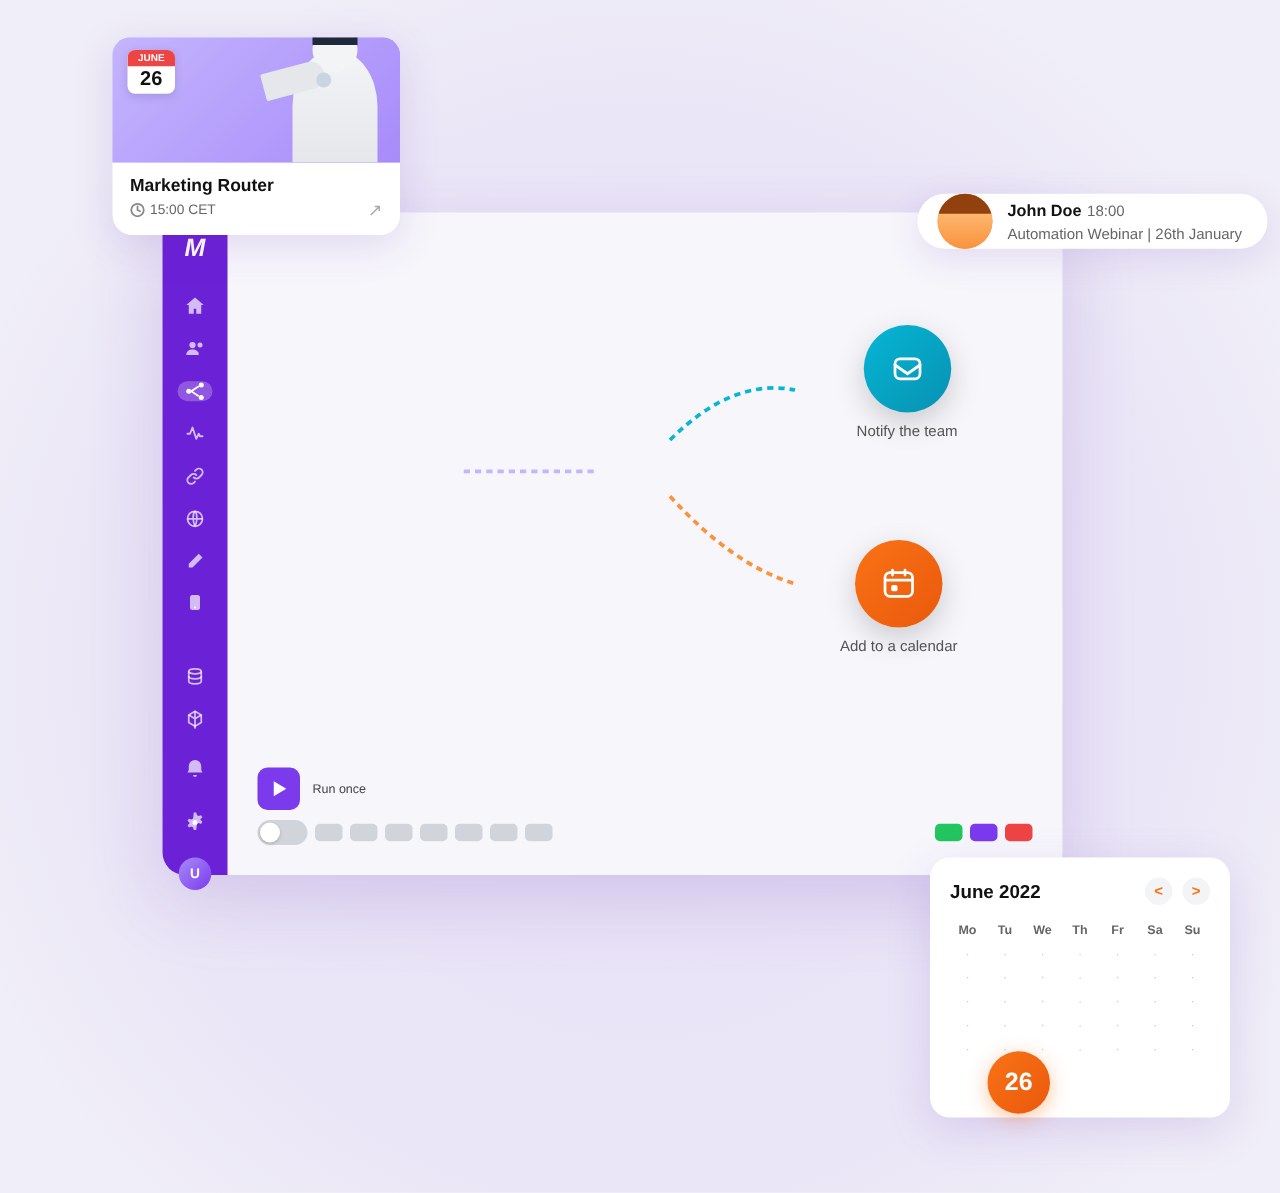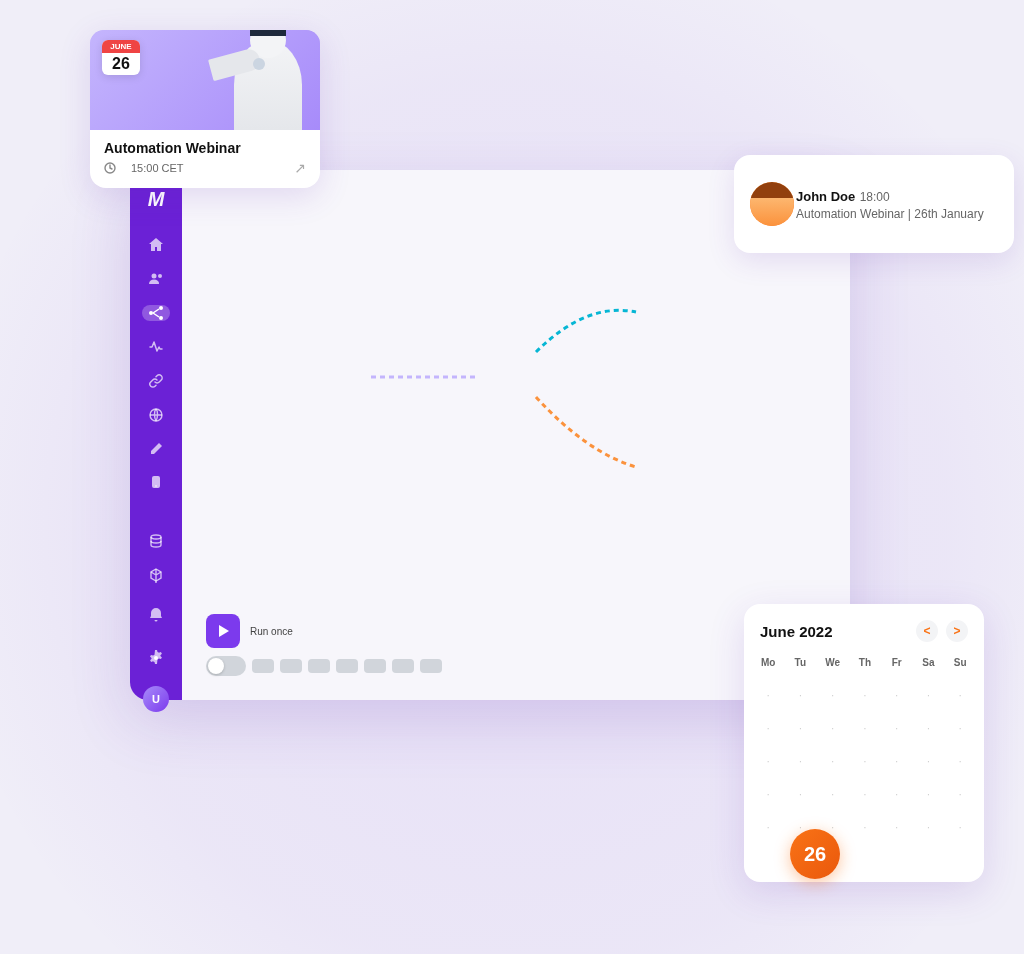--- a/index.html
+++ b/index.html
@@ -300,40 +300,40 @@
     .webinar-footer {
       display: flex;
       align-items: center;
       justify-content: space-between;
     }
     .webinar-time {
       font-size: 11px;
       color: #666;
       display: flex;
       align-items: flex-end;
-      gap: 15px;
+      gap: 4px;
     }
     .webinar-share {
       color: #aaa;
       font-size: 14px;
     }
 
     
     .notification-card {
       position: absolute;
       top: 155px;
       right: 10px;
       width: 280px;
       background: white;
-      border-radius: 16px;
+      border-radius: 26px;
       box-shadow: 0 8px 28px rgba(100,50,180,0.13);
-      padding: 27px 16px;
-      display: flex;
-      align-items: center;
-      gap: 2px;
+      padding: 0 16px;
+      display: flex;
+      align-items: center;
+      gap: 12px;
       z-index: 10;
     }
     .avatar {
       width: 44px;
       height: 44px;
       border-radius: 50%;
       background: linear-gradient(135deg, #fb923c, #f97316);
       display: flex;
       align-items: center;
       justify-content: center;
@@ -410,21 +410,21 @@
       justify-content: center;
       background: #f3f4f6;
       cursor: pointer;
       font-size: 12px;
       color: #f97316;
       font-weight: 700;
     }
     .cal-grid {
       display: grid;
       grid-template-columns: repeat(7, 1fr);
-      gap: 16px;
+      gap: 2px;
     }
     .cal-cell {
       text-align: center;
       font-size: 10px;
       padding: 3px 1px;
       color: #999;
     }
     .cal-cell.header {
       font-weight: 700;
       color: #666;
@@ -557,21 +557,41 @@
 
           <line x1="165" y1="155" x2="270" y2="155" stroke="#c4b5fd" stroke-width="3" stroke-dasharray="5,4"></line>
 
           <path d="M330,130 Q380,80 430,90" stroke="#06b6d4" stroke-width="3" stroke-dasharray="5,4" fill="none"></path>
 
           <path d="M330,175 Q380,230 430,245" stroke="#fb923c" stroke-width="3" stroke-dasharray="5,4" fill="none"></path>
         </svg>
 
 
 
-
+        <div class="node notify-node" style="position:absolute;right:60px;top:60px;">
+          <div class="node-circle">
+            <svg width="32" height="32" viewBox="0 0 32 32" fill="none">
+              <rect x="6" y="8" width="20" height="16" rx="4" stroke="white" stroke-width="2.2"></rect>
+              <path d="M6 13l10 7 10-7" stroke="white" stroke-width="2.2" stroke-linecap="round"></path>
+            </svg>
+          </div>
+          <span class="node-label">Notify the team</span>
+        </div>
+
+        <div class="node calendar-node" style="position:absolute;right:60px;bottom:80px;">
+          <div class="node-circle">
+            <svg width="32" height="32" viewBox="0 0 32 32" fill="none">
+              <rect x="5" y="7" width="22" height="19" rx="4" stroke="white" stroke-width="2.2"></rect>
+              <path d="M5 13h22" stroke="white" stroke-width="2.2"></path>
+              <path d="M11 5v4M21 5v4" stroke="white" stroke-width="2.2" stroke-linecap="round"></path>
+              <rect x="10" y="17" width="5" height="5" rx="1.5" fill="white"></rect>
+            </svg>
+          </div>
+          <span class="node-label">Add to a calendar</span>
+        </div>
 
       </div>
     </div>
 
     <div class="run-once-bar">
       <div class="run-btn">
         <svg width="14" height="14" viewBox="0 0 14 14" fill="white">
             <polygon points="3,1 13,7 3,13"></polygon>
           </svg>
       </div>
@@ -610,21 +630,21 @@
 
     <div style="position:absolute;right:60px;bottom:55px;width:50px;height:22px;background:#e5e7eb;border-radius:2px 14px 14px 2px;transform:rotate(-15deg);"></div>
     <div style="position:absolute;right:55px;bottom:60px;width:12px;height:12px;background:#cbd5e1;border-radius:50%;"></div>
 
     <div class="date-badge">
       <div class="date-badge-month">JUNE</div>
       <div class="date-badge-day">26</div>
     </div>
   </div>
   <div class="webinar-body">
-    <div class="webinar-title">Automation Webinar</div>
+    <div class="webinar-title">Marketing Router</div>
     <div class="webinar-footer">
       <div class="webinar-time">
         <svg width="12" height="12" viewBox="0 0 12 12" fill="none" stroke="#888" stroke-width="1.4">
             <circle cx="6" cy="6" r="5"></circle>
             <path d="M6 3v3l2 1" stroke-linecap="round"></path>
           </svg>
         <span>15:00 CET</span>
       </div>
       <span class="webinar-share">↗</span>
     </div>
@@ -640,21 +660,21 @@
   <div class="notif-text">
     <div>
       <span class="notif-name">John Doe</span>
       <span class="notif-time"> </span>
       <span class="notif-time">18:00</span>
     </div>
     <div class="notif-event">Automation Webinar | 26th January</div>
   </div>
 </div>
 
-<div class="calendar-widget" style="position:absolute;bottom:72px;right:40px;">
+<div class="calendar-widget" style="position:absolute;bottom:60px;right:40px;">
   <div class="cal-header">
     <span class="cal-month">June 2022</span>
     <div class="cal-nav">
       <div class="cal-nav-btn">&lt;</div>
       <div class="cal-nav-btn">&gt;</div>
     </div>
   </div>
   <div class="cal-grid">
 
     <div class="cal-cell header">Mo</div>

